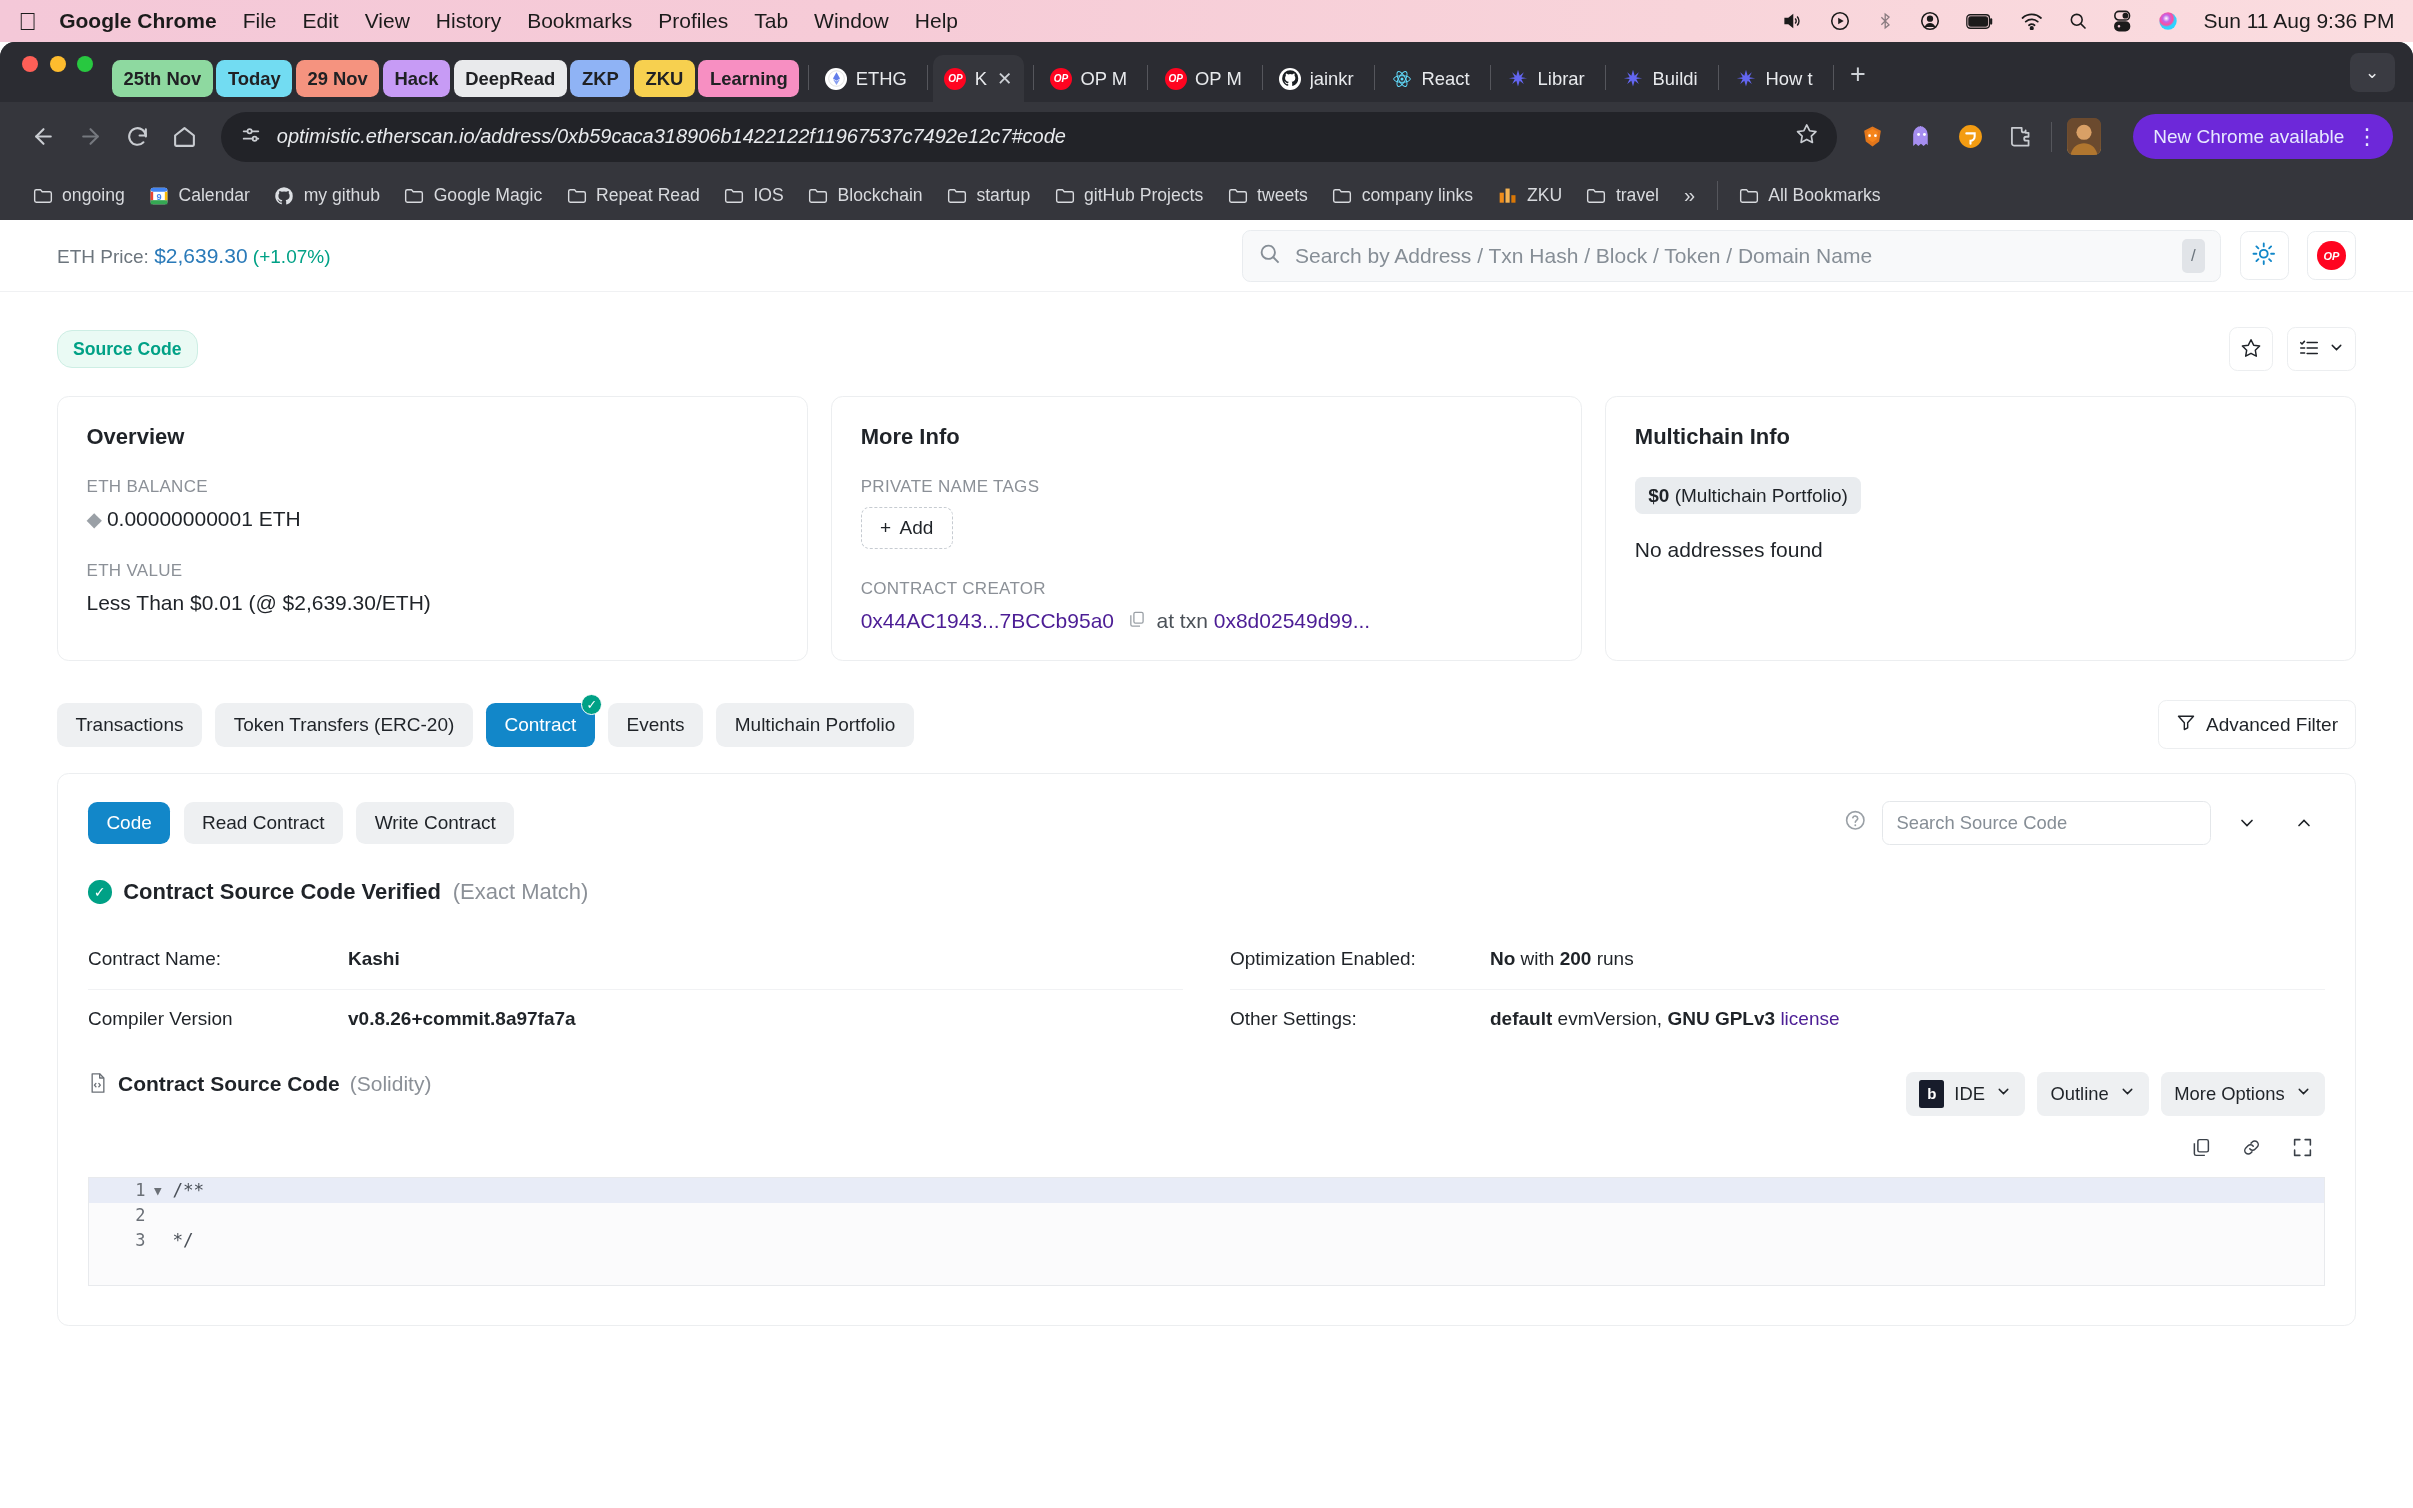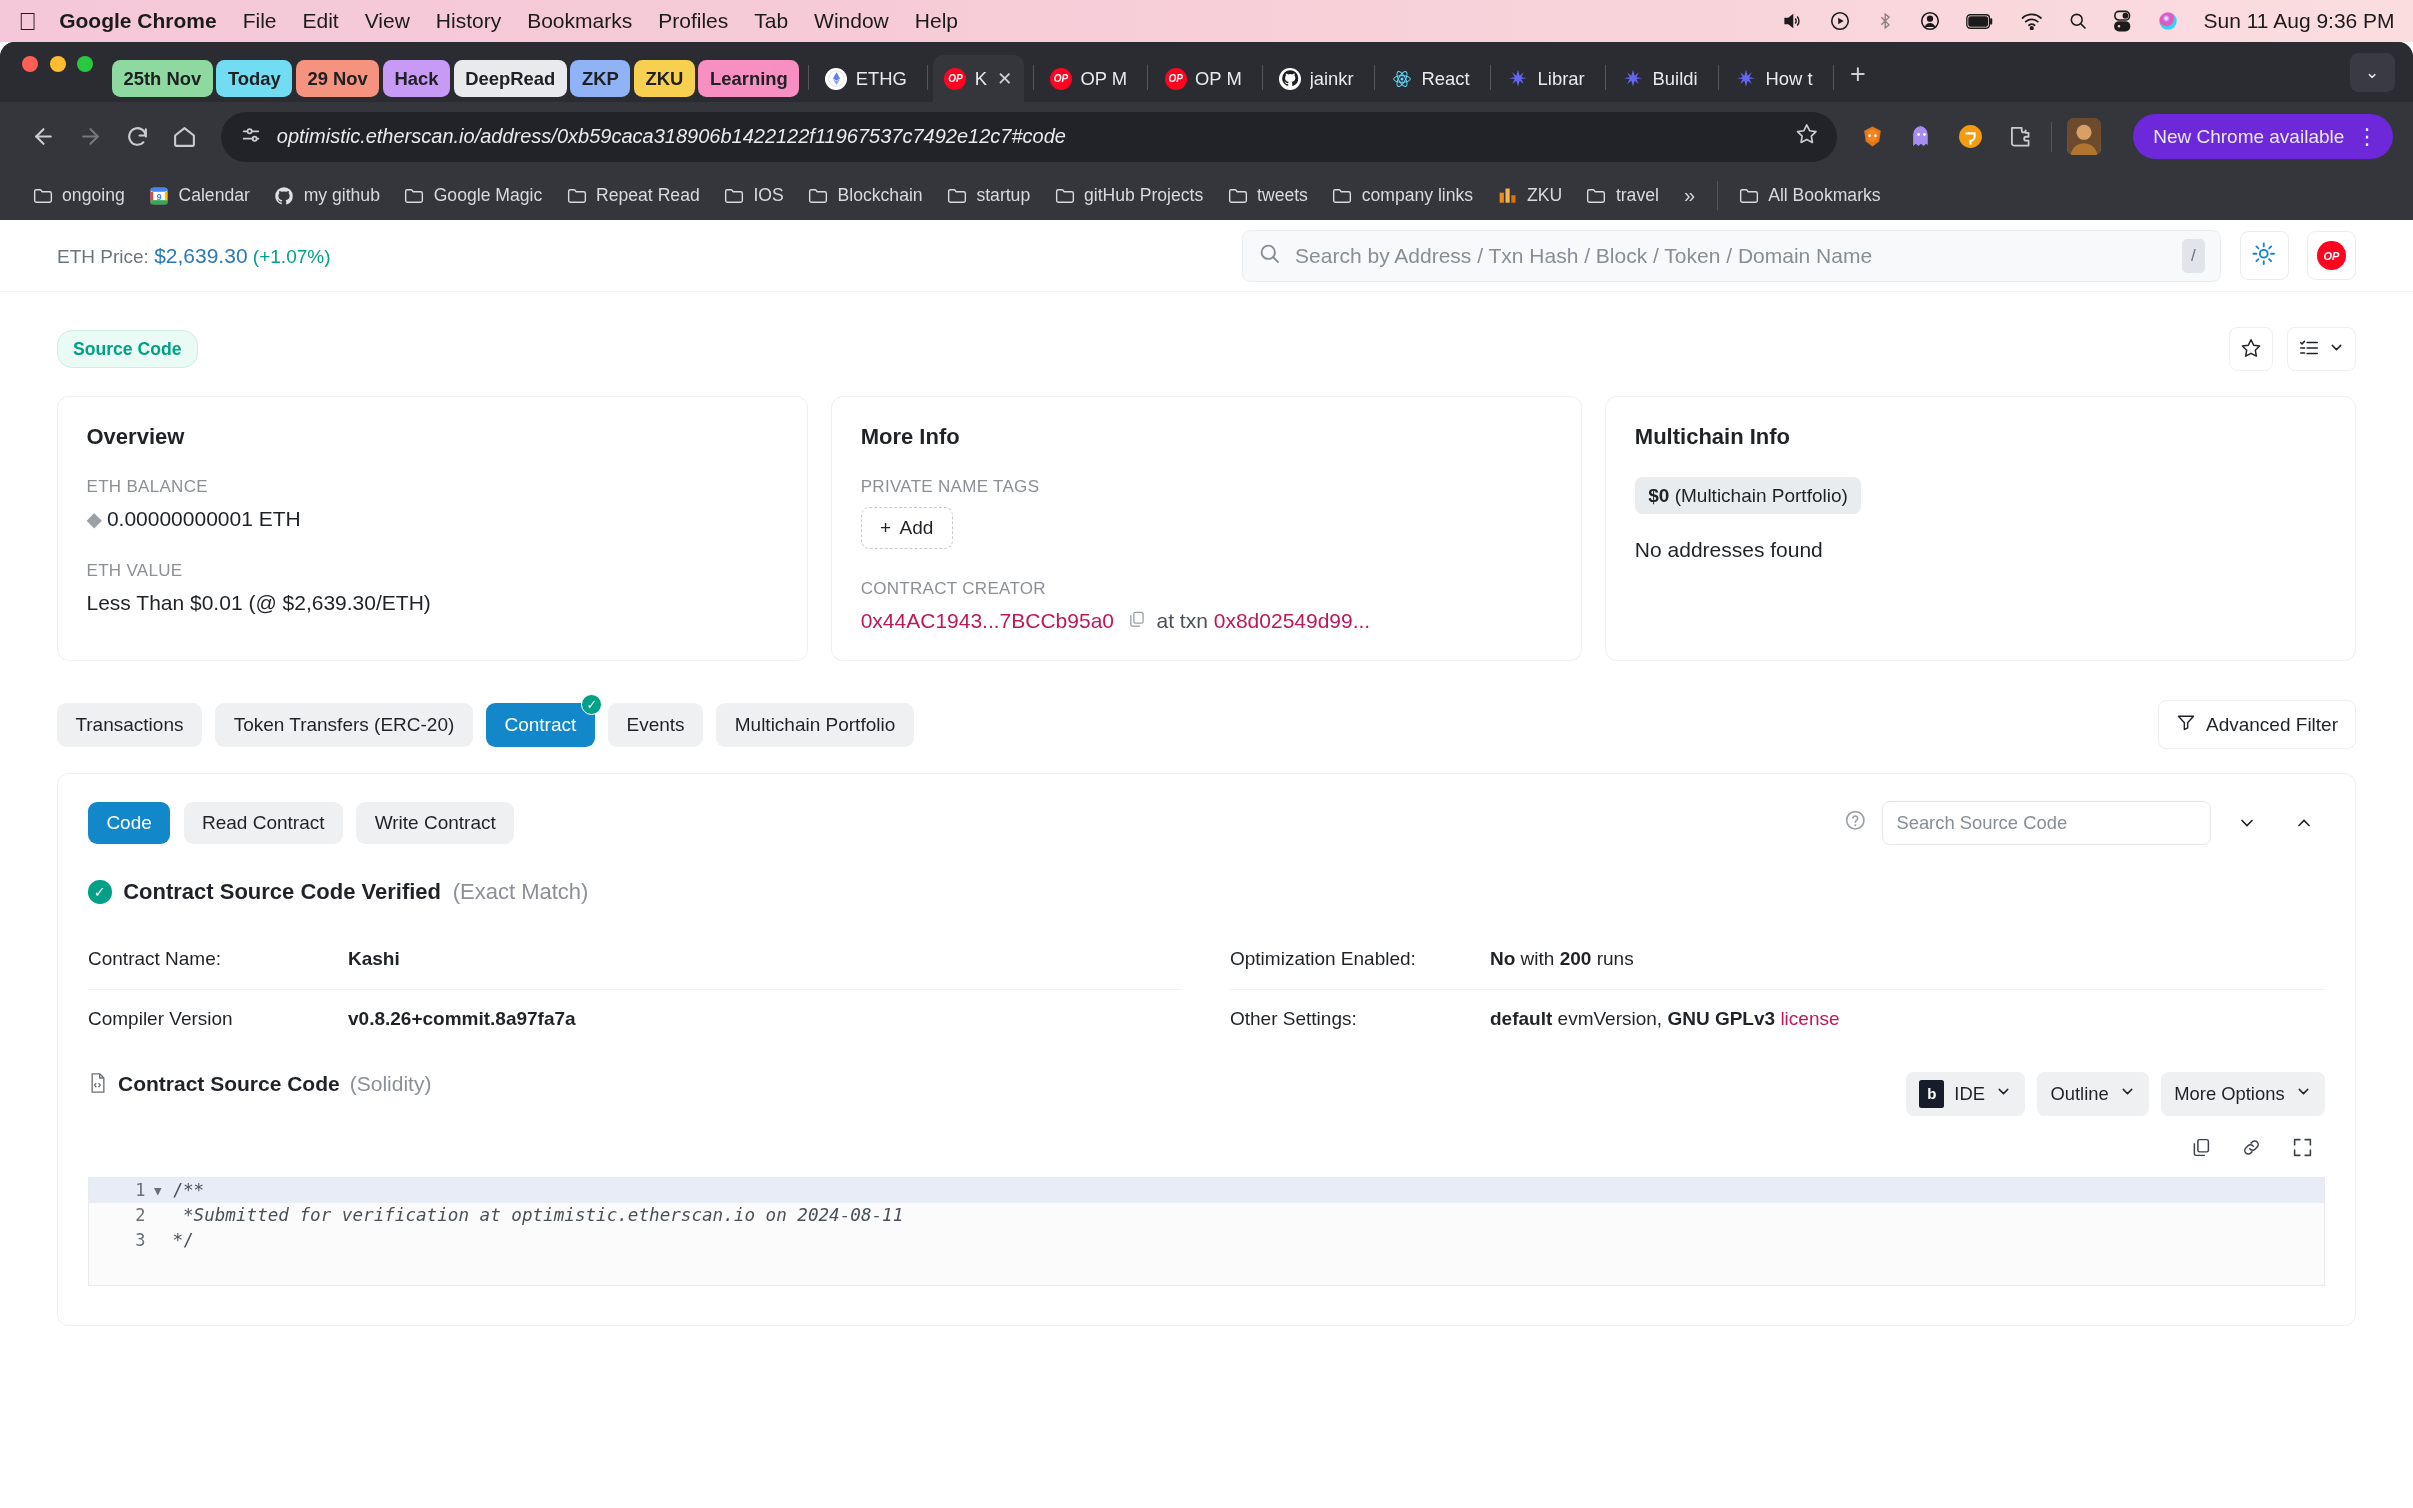--- a/index.html
+++ b/index.html
@@ -195,21 +195,21 @@
   .val { font-size: 21px; color: #1f2328; }
   .val.muted-sub { color: #4b5158; }
   .mt36 { margin-top: 30px; }
   .ethglyph { color: #9aa0a6; margin-right: 5px; font-size: 20px; }
   .addbtn {
     display: inline-flex; align-items: center; gap: 8.4px;
     border: 0.8px dashed #c6cbd1; border-radius: 8.4px;
     padding: 9.2px 18.4px; font-size: 19px; color: #1f2328;
     background: #fff;
   }
-  .link { color: #be185d; }
+  .link { color: #4c1d95; }
   .copyico { color: #9aa0a6; margin: 0 6.7px; font-size: 17.6px; }
   .pillgrey {
     display: inline-block; background: #e9ecef;
     border-radius: 7.5px; padding: 7.5px 13.4px;
     font-size: 19px; color: #1f2328;
   }
   .pillgrey b { font-weight: 700; }
 
   
   .tabrow { display: flex; align-items: center; margin-top: 39px; }
@@ -966,21 +966,20 @@
 
         <div class="editor">
           <div class="codeline hl">
             <span class="gutter">1</span>
             <span class="fold">▼</span>
             <span class="codetext plain">/**</span>
           </div>
           <div class="codeline">
             <span class="gutter">2</span>
             <span class="fold"></span>
-            <span class="codetext"> *Submitted for verification at optimistic.etherscan.io on 2024-08-11</span>
           </div>
           <div class="codeline">
             <span class="gutter">3</span>
             <span class="fold"></span>
             <span class="codetext plain">*/</span>
           </div>
         </div>
       </div>
     </div>
 

